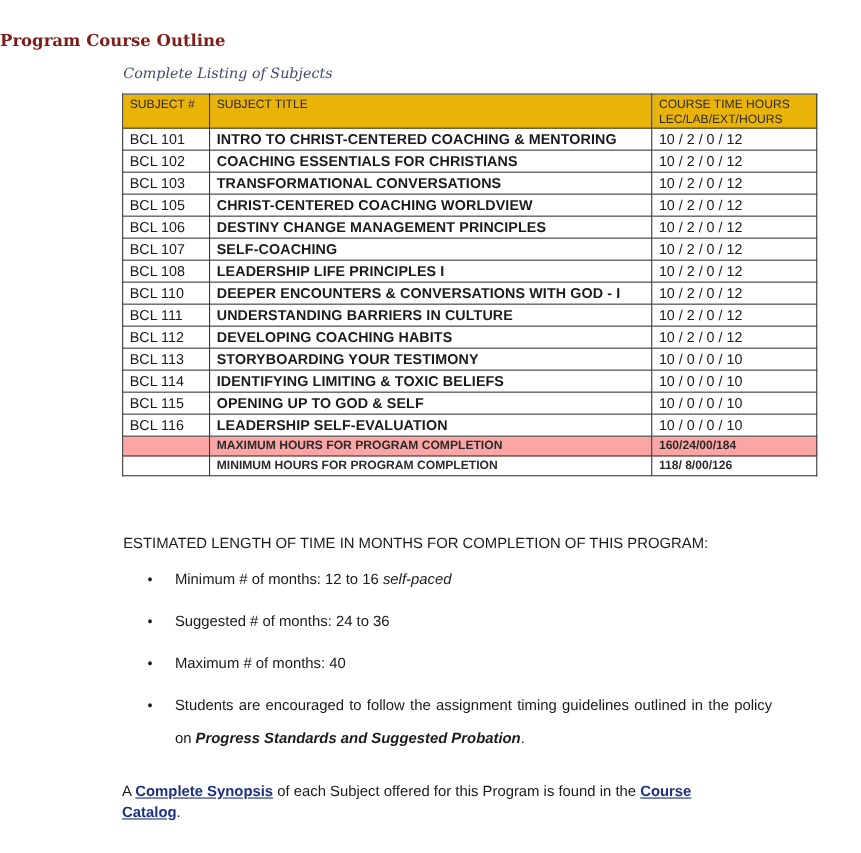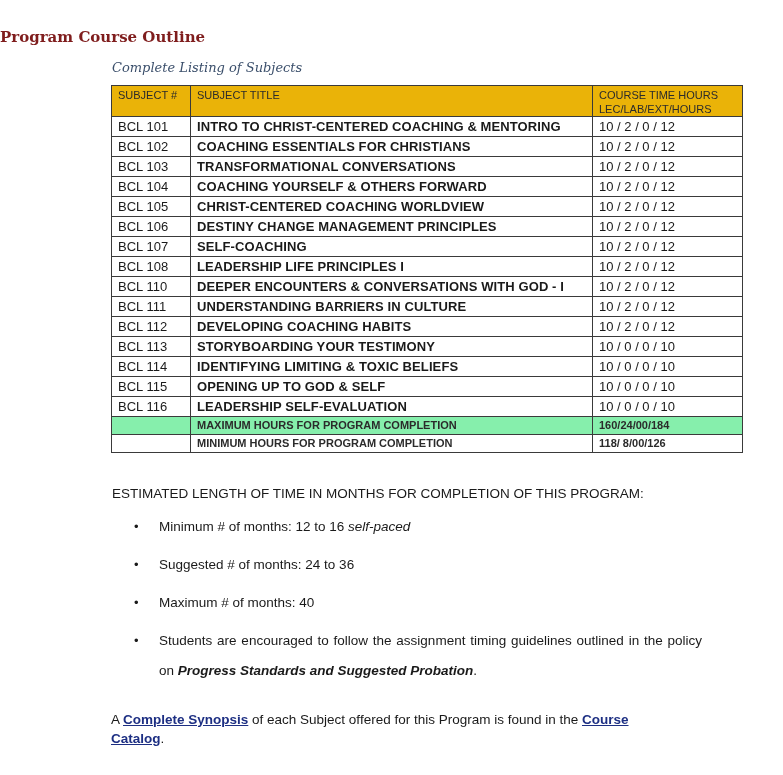--- a/index.html
+++ b/index.html
@@ -17,21 +17,21 @@
                   font-weight: normal; text-align: left; vertical-align: top; }
   table.outline col.c1 { width: 79px; }
   table.outline col.c2 { width: 402px; }
   table.outline col.c3 { width: 150px; }
   tr.head th { background: #eab308; font-size: 11px; line-height: 14px; padding-top: 2px; height: 28px; color: #2b2b2b; }
   tr.row td { height: 19px; line-height: 19px; font-size: 13px; }
   tr.row td.code { color: #1a1a1a; cursor: pointer; }
   tr.row td.name { font-weight: bold; letter-spacing: 0.1px; }
   tr.row td.hrs { font-size: 13px; }
   tr.total td { height: 17px; line-height: 17px; font-size: 11px; font-weight: bold; color: #2b2b2b; }
-  tr.total.max td { background: #86efac; }
+  tr.total.max td { background: #fca5a5; }
   .est { position: absolute; top: 486px; left: 112px; font-size: 13.5px; color: #1a1a1a; }
   ul.bullets { position: absolute; top: 512px; left: 112px; width: 590px; margin: 0; padding: 0; list-style: none; }
   ul.bullets li { position: relative; padding-left: 47px; font-size: 13.5px; line-height: 30px; margin-bottom: 8px; }
   ul.bullets li .dot { position: absolute; left: 22px; top: 0; font-size: 13px; }
   ul.bullets li.wide { text-align: justify; }
   .synopsis { position: absolute; top: 710px; left: 111px; width: 560px; font-size: 13.5px; line-height: 19px; }
   a.link { color: #1d2f83; font-weight: bold; text-decoration: underline; cursor: pointer; margin-top: 12px; }
 </style>
 </head>
 <body>
@@ -62,25 +62,20 @@
         <td class="hrs">10 / 2 / 0 / 12</td>
       </tr>
       <tr class="row">
         <td class="code">BCL 102</td>
         <td class="name">COACHING ESSENTIALS FOR CHRISTIANS</td>
         <td class="hrs">10 / 2 / 0 / 12</td>
       </tr>
       <tr class="row">
         <td class="code">BCL 103</td>
         <td class="name">TRANSFORMATIONAL CONVERSATIONS</td>
-        <td class="hrs">10 / 2 / 0 / 12</td>
-      </tr>
-      <tr class="row">
-        <td class="code">BCL 104</td>
-        <td class="name">COACHING YOURSELF &amp; OTHERS FORWARD</td>
         <td class="hrs">10 / 2 / 0 / 12</td>
       </tr>
       <tr class="row">
         <td class="code">BCL 105</td>
         <td class="name">CHRIST-CENTERED COACHING WORLDVIEW</td>
         <td class="hrs">10 / 2 / 0 / 12</td>
       </tr>
       <tr class="row">
         <td class="code">BCL 106</td>
         <td class="name">DESTINY CHANGE MANAGEMENT PRINCIPLES</td>

